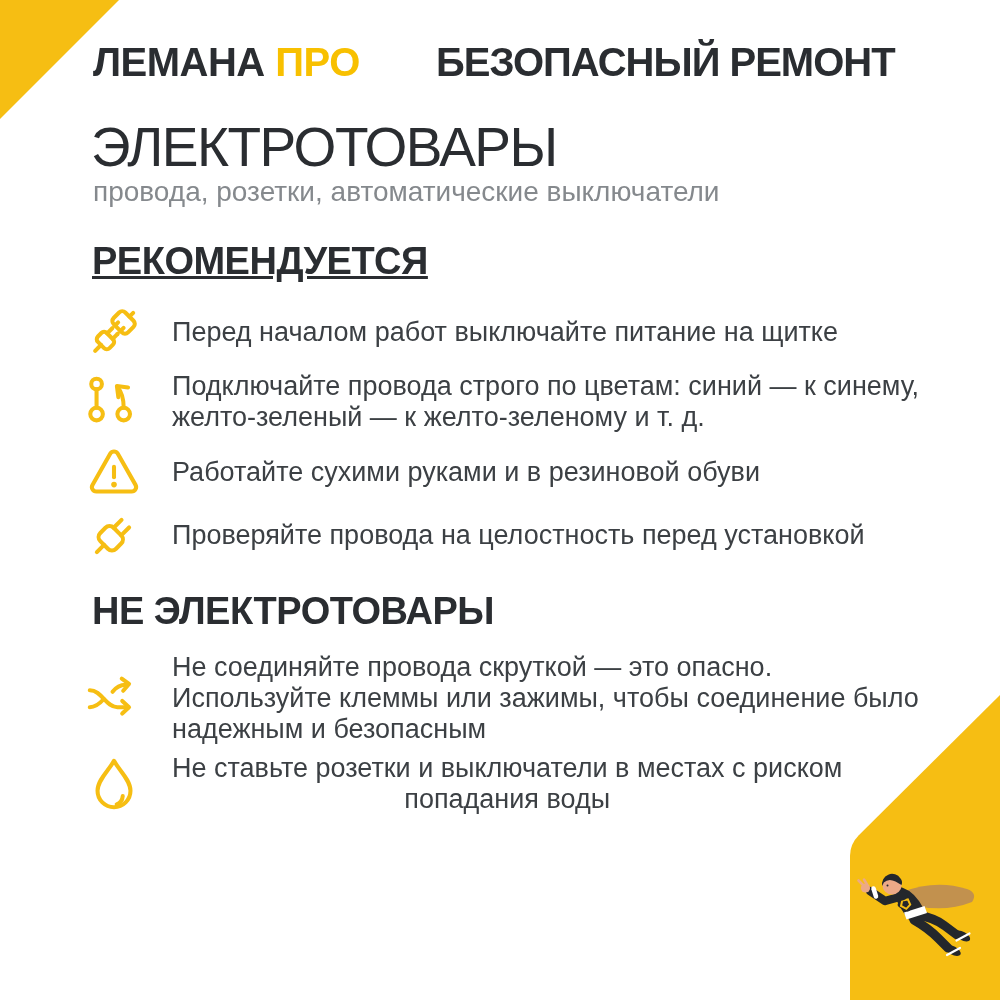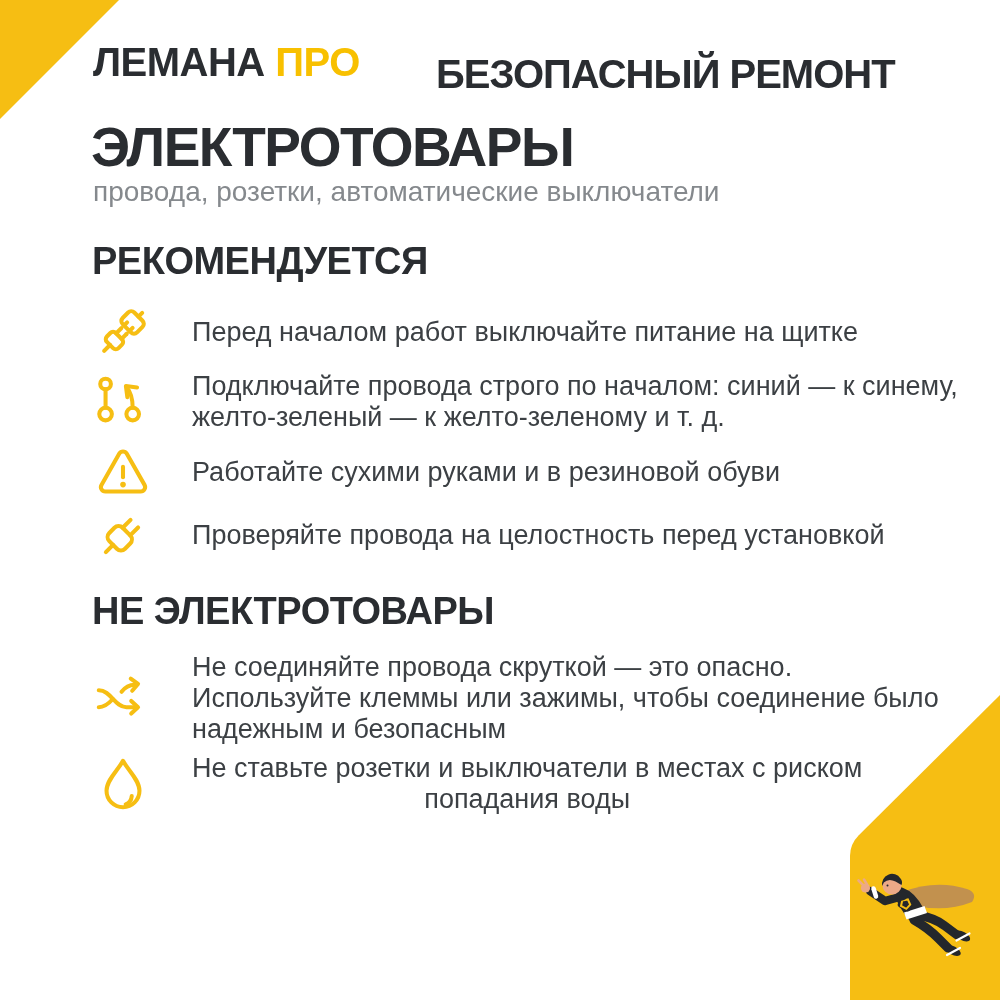--- a/index.html
+++ b/index.html
@@ -33,38 +33,38 @@
   .cape{fill:var(--cape-tan);}
   .yellow-stroke{stroke:var(--brand-yellow);}
 
   .logo{
     position:absolute;left:93px;top:40px;font-size:40px;font-weight:bold;
     letter-spacing:-0.5px;color:var(--heading-dark);white-space:nowrap;
   }
   .logo .pro{color:var(--logo-yellow);}
   .header-title{
     position:absolute;left:436px;top:40px;font-size:40px;font-weight:bold;
-    letter-spacing:-1px;color:var(--heading-dark);white-space:nowrap;margin-top:12px;
+    letter-spacing:-1px;color:var(--heading-dark);white-space:nowrap;
   }
   .page-title{
-    position:absolute;left:91px;top:115px;font-size:55px;font-weight:bold;
+    position:absolute;left:91px;top:115px;font-size:55px;font-weight:normal;
     letter-spacing:-1.5px;color:var(--heading-dark);white-space:nowrap;
   }
   .page-subtitle{
     position:absolute;left:93px;top:176px;font-size:28px;color:var(--subtitle-gray);
     white-space:nowrap;
   }
   .section-heading{
     position:absolute;left:92px;font-size:38px;font-weight:bold;
     letter-spacing:-0.5px;color:var(--heading-dark);white-space:nowrap;
   }
-  #rec-heading{top:240px;}
+  #rec-heading{top:240px;text-decoration:underline;}
   #norec-heading{top:590px;}
 
-  .item{position:absolute;left:92px;display:flex;align-items:center;gap:38px;}
+  .item{position:absolute;left:83px;display:flex;align-items:center;gap:27px;}
   #item-1{top:301px;}
   #item-2{top:371px;}
   #item-3{top:441px;}
   #item-4{top:504px;}
   #item-5{top:652px;}
   #item-6{top:753px;text-align:center;}
   .item .icon{width:62px;height:62px;flex:0 0 62px;}
   .oicon{width:62px;height:62px;display:block;}
   .oicon .s{fill:none;stroke:var(--brand-yellow);stroke-width:4.2;stroke-linecap:round;stroke-linejoin:round;}
   .oicon .f{fill:var(--brand-yellow);stroke:none;}
@@ -112,21 +112,21 @@
         <g class="s">
           <circle cx="14" cy="13.5" r="5.5"></circle>
           <path d="M14 19 V38"></path>
           <circle cx="14" cy="44.5" r="6.5"></circle>
           <circle cx="42" cy="44.5" r="6.5"></circle>
           <path d="M42 38 C42 28.5 40.5 22.5 35.8 16.8"></path>
           <path d="M36.5 27 L35 15.5 L46.5 17"></path>
         </g>
       </svg>
     </span>
-    <span class="text">Подключайте провода строго по началом: синий — к синему,
+    <span class="text">Подключайте провода строго по цветам: синий — к синему,
 желто-зеленый — к желто-зеленому и т. д.</span>
   </div>
 
   <div class="item" id="item-3">
     <span class="icon">
       <svg class="oicon" viewBox="0 0 64 64" aria-hidden="true">
         <g class="s">
           <path d="M28.2 13 L9.8 45.3 a4.6 4.6 0 0 0 4 6.9 h36.4 a4.6 4.6 0 0 0 4 -6.9 L35.8 13 a4.4 4.4 0 0 0 -7.6 0 Z"></path>
           <path d="M32 26.5 V37.5"></path>
         </g>

